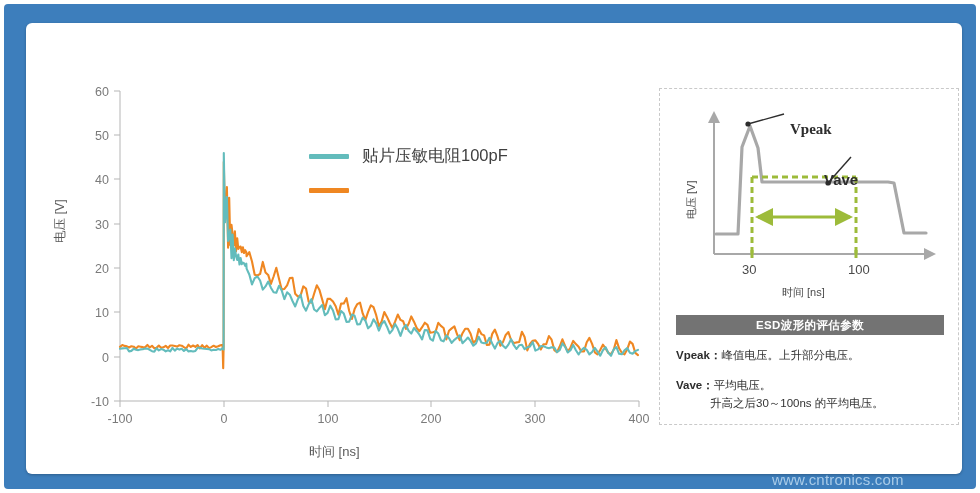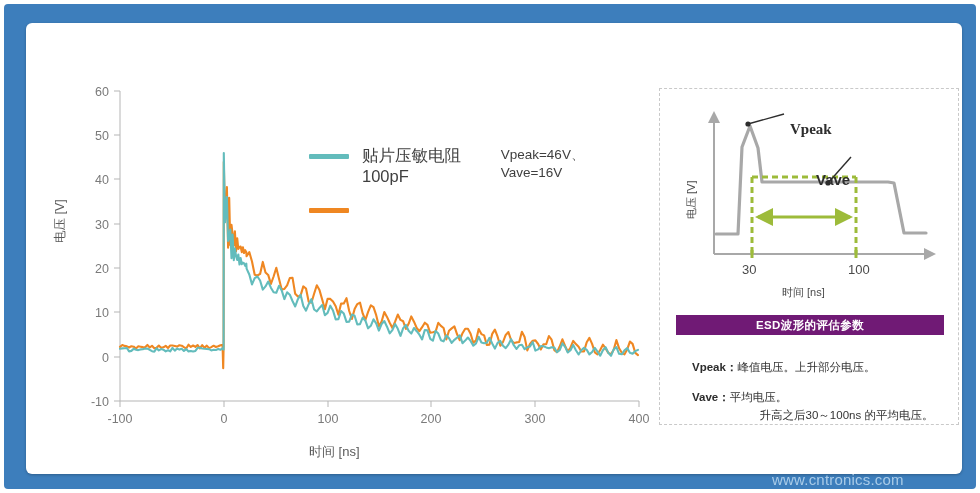--- a/index.html
+++ b/index.html
@@ -70,37 +70,37 @@
   .mini-xlabel{
     position:absolute;left:106px;top:186px;
     font-size:11px;color:#4a4a4a;white-space:nowrap;
   }
   .mini-tick{position:absolute;font-size:13px;color:#4a4a4a;}
   .ann-vpeak{
     position:absolute;left:114px;top:22px;
     font-size:15px;font-weight:bold;color:#2d2d2d;font-family:Liberation Serif, serif;
   }
   .ann-vave{
-    position:absolute;left:140px;top:72px;
+    position:absolute;left:148px;top:72px;
     font-size:15px;font-weight:bold;color:#2d2d2d;
   }
 
   .banner{
     position:absolute;left:16px;top:226px;width:268px;height:20px;
-    background:#701a75;
+    background:#737373;
     display:flex;align-items:center;justify-content:center;
   }
   .banner-text{
     font-size:11.5px;color:#ffffff;font-weight:bold;letter-spacing:0.4px;
   }
 
-  .defs{position:absolute;left:32px;top:258px;width:275px;margin-top:12px;}
+  .defs{position:absolute;left:16px;top:258px;width:275px;}
   .def-row{margin-bottom:13px;font-size:11.5px;color:#333;line-height:1.5;}
   .def-key{font-weight:bold;color:#2d2d2d;}
-  .def-indent{display:block;padding-left:34px;text-align:center;}
+  .def-indent{display:block;padding-left:34px;}
 
   
   .watermark{
     position:absolute;left:772px;top:462px;
     font-size:15px;color:#a9cbe8;font-weight:normal;letter-spacing:0.2px;
     white-space:nowrap;
     margin-top:9px;
   }
 </style>
 </head>
@@ -163,21 +163,20 @@
             <path id="series-1" fill="none" stroke-width="2.1" stroke-linejoin="round" stroke-linecap="round" d="M66.0,283.8 L68.3,282.0 L70.6,282.9 L72.9,283.4 L75.1,284.5 L77.4,283.2 L79.7,283.7 L82.0,285.5 L84.3,283.3 L86.6,283.7 L88.8,284.1 L91.1,284.3 L93.4,281.9 L95.7,284.5 L98.0,282.8 L100.3,285.3 L102.5,284.7 L104.8,282.6 L107.1,284.7 L109.4,284.3 L111.7,282.9 L114.0,285.0 L116.2,282.5 L118.5,282.5 L120.8,283.0 L123.1,283.6 L125.4,282.2 L127.7,282.7 L129.9,284.2 L132.2,285.5 L134.5,281.7 L136.8,283.9 L139.1,282.5 L141.4,283.9 L143.6,282.0 L145.9,285.4 L148.2,282.1 L150.5,284.7 L152.8,282.6 L155.1,285.1 L157.3,284.1 L159.6,282.7 L161.9,284.0 L164.2,283.3 L166.5,282.2 L168.8,281.9 L168.6,283.5 L169.2,305.2 L169.6,283.5 L169.8,98.9 L171.0,157.3 L172.9,124.0 L174.1,184.7 L175.2,134.8 L176.3,182.2 L177.5,161.8 L178.6,171.0 L179.8,182.1 L180.9,168.4 L182.0,188.3 L183.2,175.2 L184.3,186.0 L185.5,184.0 L186.6,183.5 L187.8,189.1 L188.9,184.3 L190.0,190.0 L191.2,187.2 L192.3,189.2 L192.6,193.3 L195.3,189.1 L198.0,198.5 L200.7,211.7 L203.4,212.5 L206.1,210.9 L208.8,198.9 L211.5,209.4 L214.2,211.9 L216.9,221.0 L219.6,213.5 L222.3,204.8 L225.0,215.7 L227.7,226.5 L230.4,225.9 L233.1,222.3 L235.8,215.0 L238.5,214.7 L241.2,230.8 L243.9,233.6 L246.6,232.4 L249.3,223.4 L252.0,225.5 L254.7,238.8 L257.4,239.7 L260.1,230.7 L262.8,222.3 L265.5,227.1 L268.2,236.5 L270.9,246.3 L273.6,235.7 L276.3,235.9 L279.0,238.5 L281.7,243.2 L284.4,251.8 L287.1,240.6 L289.8,240.5 L292.5,235.2 L295.2,248.0 L297.9,255.9 L300.6,246.1 L303.3,241.1 L306.0,239.6 L308.7,250.4 L311.4,257.0 L314.1,248.8 L316.8,242.3 L319.5,244.2 L322.2,252.2 L324.9,263.2 L327.6,258.5 L330.3,249.1 L333.0,253.9 L335.7,259.8 L338.4,265.1 L341.1,258.7 L343.8,251.6 L346.5,256.9 L349.2,258.3 L351.9,266.0 L354.6,260.8 L357.3,253.4 L360.0,258.7 L362.7,265.0 L365.4,268.2 L368.1,264.2 L370.8,259.7 L373.5,261.9 L376.2,269.8 L378.9,269.3 L381.6,268.6 L384.3,259.8 L386.9,262.9 L389.6,265.0 L392.3,276.5 L395.0,267.7 L397.7,265.4 L400.4,263.4 L403.1,271.3 L405.8,277.2 L408.5,270.2 L411.2,265.8 L413.9,265.7 L416.6,270.7 L419.3,279.8 L422.0,277.4 L424.7,266.1 L427.4,271.1 L430.1,272.4 L432.8,282.0 L435.5,281.6 L438.2,270.9 L440.9,266.6 L443.6,273.7 L446.3,282.8 L449.0,279.0 L451.7,271.9 L454.4,269.1 L457.1,277.0 L459.8,280.1 L462.5,279.4 L465.2,279.0 L467.9,268.7 L470.6,274.0 L473.3,287.4 L476.0,280.9 L478.7,277.7 L481.4,277.4 L484.1,281.0 L486.8,286.5 L489.5,281.2 L492.2,281.3 L494.9,273.0 L497.6,276.7 L500.3,287.1 L503.0,289.2 L505.7,283.5 L508.4,276.3 L511.1,283.0 L513.8,288.8 L516.5,284.5 L519.2,277.9 L521.9,281.1 L524.6,283.8 L527.3,288.5 L530.0,288.4 L532.7,279.2 L535.4,274.9 L538.1,280.9 L540.8,289.3 L543.5,291.3 L546.2,287.0 L548.9,281.7 L551.6,285.4 L554.3,289.9 L557.0,291.3 L559.7,286.7 L562.4,277.1 L565.1,285.3 L567.8,289.8 L570.5,291.3 L573.2,286.4 L575.9,278.6 L578.6,280.9 L581.3,289.9 L584.0,292.1" stroke="#ef8722"></path>
             <path id="series-0" fill="none" stroke-width="2.1" stroke-linejoin="round" stroke-linecap="round" d="M66.0,285.8 L68.3,285.4 L70.6,285.2 L72.9,285.0 L75.1,288.4 L77.4,287.9 L79.7,285.8 L82.0,286.7 L84.3,287.1 L86.6,286.4 L88.8,286.3 L91.1,285.6 L93.4,285.6 L95.7,286.8 L98.0,288.2 L100.3,288.6 L102.5,285.3 L104.8,287.4 L107.1,286.1 L109.4,286.7 L111.7,288.4 L114.0,287.3 L116.2,288.3 L118.5,284.8 L120.8,287.6 L123.1,285.5 L125.4,286.6 L127.7,285.8 L129.9,287.9 L132.2,286.1 L134.5,288.4 L136.8,288.0 L139.1,288.5 L141.4,287.9 L143.6,284.8 L145.9,284.7 L148.2,285.5 L150.5,285.8 L152.8,286.0 L155.1,286.2 L157.3,287.4 L159.6,286.8 L161.9,287.0 L164.2,286.0 L166.5,286.8 L168.8,285.0 L169.6,286.6 L169.8,90.0 L171.0,159.3 L172.9,134.0 L174.1,178.0 L175.2,174.4 L176.3,166.6 L177.5,195.3 L178.6,171.5 L179.8,197.2 L180.9,185.5 L182.0,192.7 L183.2,197.0 L184.3,191.5 L185.5,201.5 L186.6,195.0 L187.8,201.2 L188.9,199.7 L190.0,200.2 L191.2,202.8 L192.3,200.6 L192.6,205.6 L195.3,211.5 L198.0,221.4 L200.7,215.2 L203.4,213.5 L206.1,217.5 L208.8,226.6 L211.5,223.4 L214.2,218.5 L216.9,224.7 L219.6,229.2 L222.3,229.8 L225.0,222.8 L227.7,227.4 L230.4,236.1 L233.1,229.3 L235.8,231.7 L238.5,238.0 L241.2,243.5 L243.9,236.2 L246.6,231.7 L249.3,243.0 L252.0,247.6 L254.7,241.2 L257.4,236.2 L260.1,246.5 L262.8,248.4 L265.5,244.9 L268.2,242.0 L270.9,252.2 L273.6,249.9 L276.3,242.7 L279.0,247.5 L281.7,256.4 L284.4,256.2 L287.1,248.0 L289.8,250.6 L292.5,258.9 L295.2,258.7 L297.9,251.5 L300.6,252.8 L303.3,261.4 L306.0,261.2 L308.7,254.6 L311.4,257.7 L314.1,265.3 L316.8,262.8 L319.5,256.3 L322.2,260.3 L324.9,267.6 L327.6,261.0 L330.3,258.0 L333.0,263.7 L335.7,270.4 L338.4,267.1 L341.1,261.0 L343.8,265.8 L346.5,272.8 L349.2,265.1 L351.9,261.9 L354.6,267.7 L357.3,270.6 L360.0,265.0 L362.7,268.2 L365.4,271.7 L368.1,276.4 L370.8,267.0 L373.5,267.4 L376.2,275.8 L378.9,277.7 L381.6,267.9 L384.3,270.6 L386.9,277.2 L389.6,278.4 L392.3,272.4 L395.0,275.3 L397.7,279.9 L400.4,276.8 L403.1,274.7 L405.8,272.4 L408.5,280.2 L411.2,277.6 L413.9,274.5 L416.6,277.9 L419.3,282.7 L422.0,280.4 L424.7,273.8 L427.4,279.5 L430.1,280.2 L432.8,279.7 L435.5,274.8 L438.2,280.5 L440.9,285.6 L443.6,279.9 L446.3,277.9 L449.0,282.8 L451.7,285.1 L454.4,281.6 L457.1,276.2 L459.8,282.2 L462.5,286.0 L465.2,282.3 L467.9,281.8 L470.6,286.1 L473.3,284.3 L476.0,283.4 L478.7,279.0 L481.4,287.6 L484.1,286.4 L486.8,283.1 L489.5,283.2 L492.2,284.4 L494.9,285.3 L497.6,284.3 L500.3,284.5 L503.0,289.2 L505.7,287.2 L508.4,280.3 L511.1,283.9 L513.8,289.5 L516.5,287.3 L519.2,281.9 L521.9,287.3 L524.6,291.5 L527.3,287.2 L530.0,284.8 L532.7,286.8 L535.4,291.4 L538.1,289.0 L540.8,284.8 L543.5,288.6 L546.2,292.7 L548.9,287.3 L551.6,284.2 L554.3,289.9 L557.0,292.8 L559.7,286.3 L562.4,284.2 L565.1,290.8 L567.8,291.3 L570.5,287.3 L573.2,285.1 L575.9,289.7 L578.6,290.8 L581.3,288.1 L584.0,286.9" stroke="#63bcbc"></path>
           </g>
         </svg>
 
         <div class="legend">
           <div class="legend-row">
             <div class="legend-swatch" style="background:#63bcbc"></div>
             <div class="legend-texts">
               <span class="legend-title">贴片压敏电阻100pF</span>
-              <span class="legend-sub">Vpeak=46V、Vave=16V</span>
             </div>
           </div>
           <div class="legend-row">
             <div class="legend-swatch" style="background:#ef8722"></div>
             <div class="legend-texts">
             </div>
           </div>
         </div>
       </div>
 

